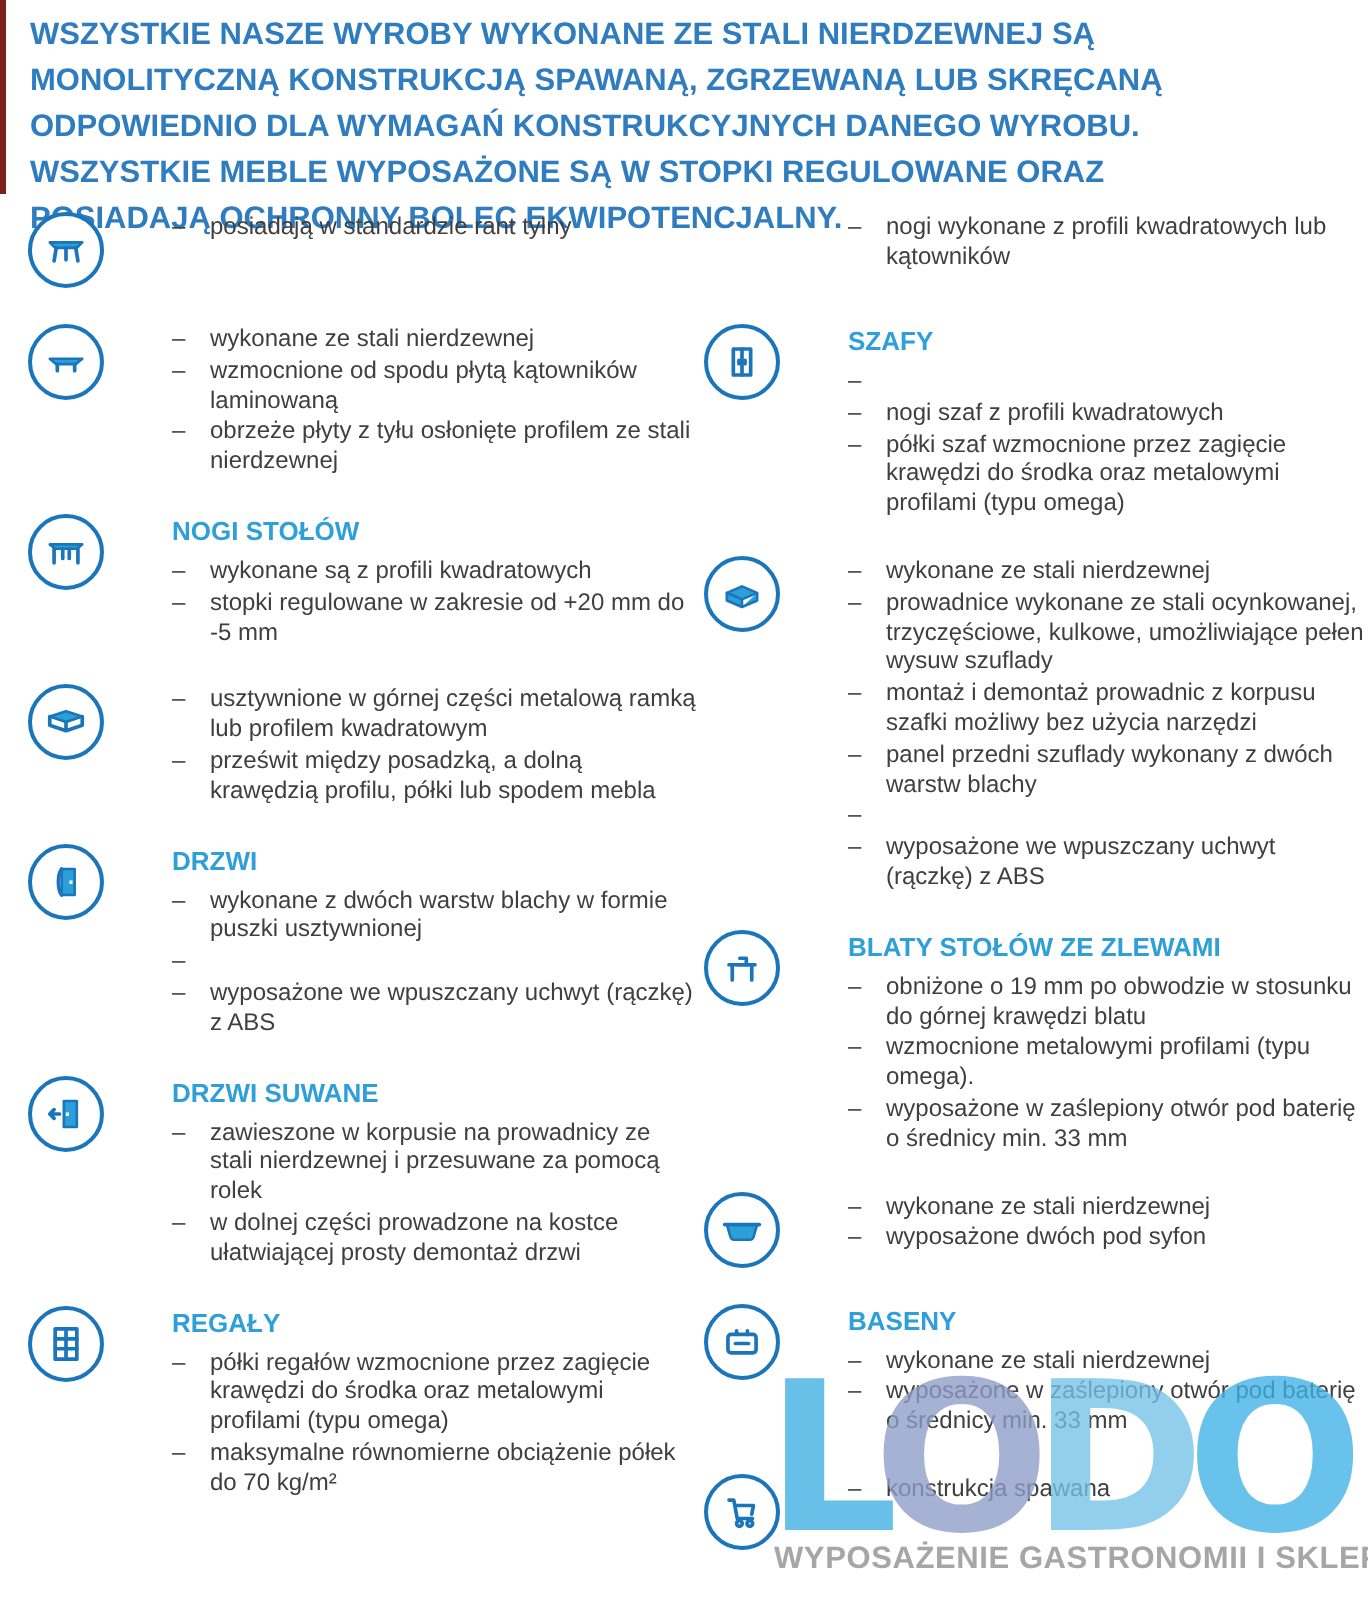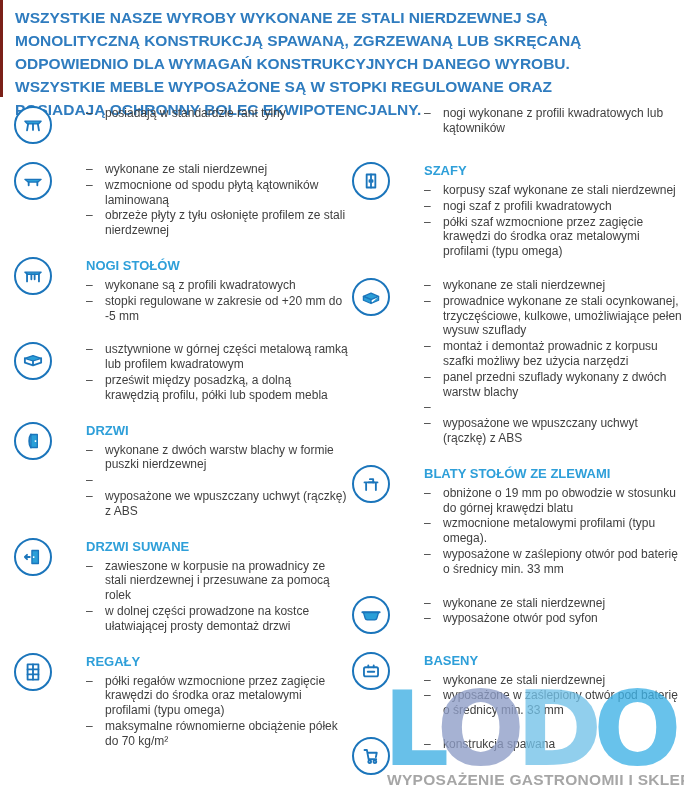--- a/index.html
+++ b/index.html
@@ -141,21 +141,21 @@
               <path d="M10 6c-2 2.5-2 9.5 0 12" stroke="#1b75bb" stroke-width="1.7" fill="none" stroke-linecap="round" stroke-linejoin="round"></path>
               <path d="M14.3 11.3v1.6" stroke="#ffffff" stroke-width="1.4"></path>
             </svg>
           </div>
         </div>
         <div class="sec-body">
           <div class="sec-title">DRZWI</div>
           <ul class="bullets">
             <li>
               <span class="dash">–</span>
-              <span>wykonane z dwóch warstw blachy w formie puszki nierdzewnej</span>
+              <span>wykonane z dwóch warstw blachy w formie puszki usztywnionej</span>
             </li>
             <li>
               <span class="dash">–</span>
             </li>
             <li>
               <span class="dash">–</span>
               <span>wyposażone we wpuszczany uchwyt (rączkę) z ABS</span>
             </li>
           </ul>
         </div>
@@ -228,21 +228,20 @@
               <path d="M12 6v12" stroke="#1b75bb" stroke-width="1.7" fill="none" stroke-linecap="round" stroke-linejoin="round"></path>
               <path d="M10.6 11.2v1.6M13.4 11.2v1.6" stroke="#1b75bb" stroke-width="1.7" fill="none" stroke-linecap="round" stroke-linejoin="round"></path>
             </svg>
           </div>
         </div>
         <div class="sec-body">
           <div class="sec-title">SZAFY</div>
           <ul class="bullets">
             <li>
               <span class="dash">–</span>
-              <span>korpusy szaf wykonane ze stali nierdzewnej</span>
             </li>
             <li>
               <span class="dash">–</span>
               <span>nogi szaf  z profili kwadratowych</span>
             </li>
             <li>
               <span class="dash">–</span>
               <span>półki szaf wzmocnione przez zagięcie krawędzi do środka oraz metalowymi profilami (typu omega)</span>
             </li>
           </ul>
@@ -323,21 +322,21 @@
           </div>
         </div>
         <div class="sec-body">
           <ul class="bullets">
             <li>
               <span class="dash">–</span>
               <span>wykonane ze stali nierdzewnej</span>
             </li>
             <li>
               <span class="dash">–</span>
-              <span>wyposażone otwór pod syfon</span>
+              <span>wyposażone dwóch pod syfon</span>
             </li>
           </ul>
         </div>
       </div>
       <div class="section">
         <div class="icon-wrap">
           <div class="icon-circle">
             <svg width="26" height="26" viewBox="0 0 24 24">
               <rect x="5.5" y="8.5" width="13" height="8.5" rx="1.5" stroke="#1b75bb" stroke-width="1.7" fill="none" stroke-linecap="round" stroke-linejoin="round"></rect>
               <path d="M9.5 6.8v1.7M14.5 6.8v1.7" stroke="#1b75bb" stroke-width="1.7" fill="none" stroke-linecap="round" stroke-linejoin="round"></path>

